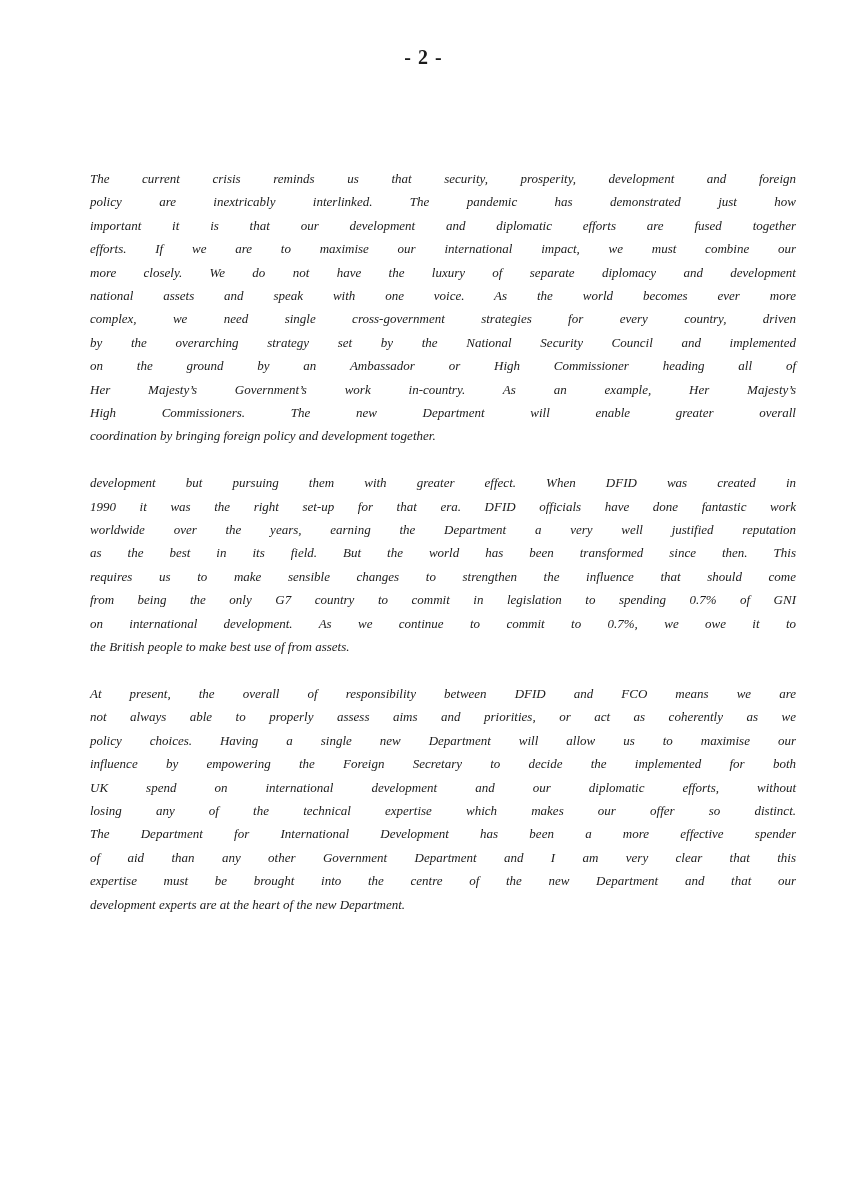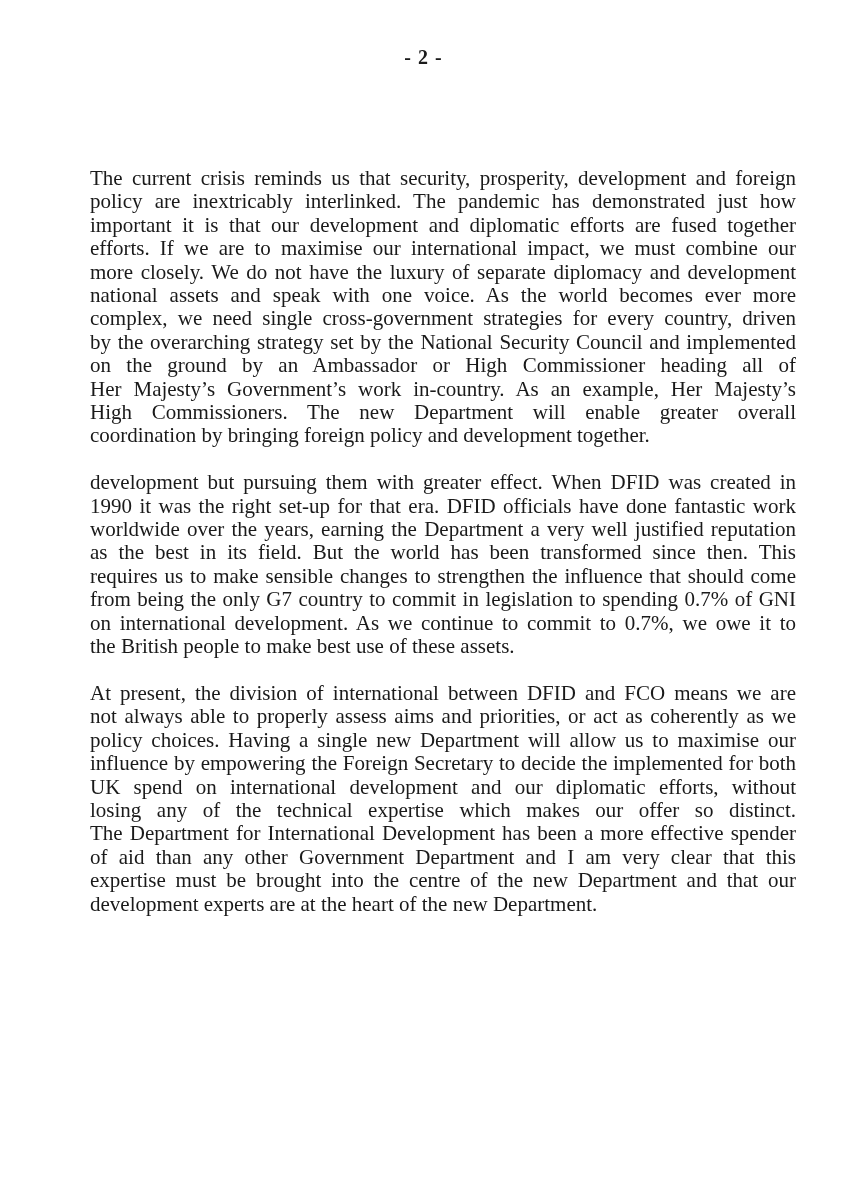--- a/index.html
+++ b/index.html
@@ -29,25 +29,26 @@
     .body-text {
       position: absolute;
       top: 167px;
       left: 90px;
       width: 706px;
     }
     .line {
       display: block;
       height: 23.4px;
       line-height: 23.4px;
-      font-size: 21px;
+      font-size: 13px;
       text-align: justify;
       text-align-last: justify;
       white-space: nowrap;
       overflow: visible;
+      font-style: italic;
     }
     .line.last {
       text-align-last: left;
     }
     .paragraph {
       margin: 0 0 23.6px 0;
     }
   </style>
 </head>
 <body>
@@ -72,25 +73,25 @@
   </div>
 
   <div class="paragraph">
     <span class="line">development but pursuing them with greater effect. When DFID was created in</span>
     <span class="line">1990 it was the right set-up for that era. DFID officials have done fantastic work</span>
     <span class="line">worldwide over the years, earning the Department a very well justified reputation</span>
     <span class="line">as the best in its field.  But the world has been transformed since then. This</span>
     <span class="line">requires us to make sensible changes to strengthen the influence that should come</span>
     <span class="line">from being the only G7 country to commit in legislation to spending 0.7% of GNI</span>
     <span class="line">on international development. As we continue to commit to 0.7%, we owe it to</span>
-    <span class="line last">the British people to make best use of these assets.</span>
+    <span class="line last">the British people to make best use of from assets.</span>
   </div>
 
   <div class="paragraph">
-    <span class="line">At present, the division of international between DFID and FCO means we are</span>
+    <span class="line">At present, the overall of responsibility between DFID and FCO means we are</span>
     <span class="line">not always able to properly assess aims and priorities, or act as coherently as we</span>
     <span class="line">policy choices. Having a single new Department will allow us to maximise our</span>
     <span class="line">influence by empowering the Foreign Secretary to decide the implemented for both</span>
     <span class="line">UK spend on international development and our diplomatic efforts, without</span>
     <span class="line">losing any of the technical expertise which makes our offer so distinct.</span>
     <span class="line">The Department for International Development has been a more effective spender</span>
     <span class="line">of aid than any other Government Department and I am very clear that this</span>
     <span class="line">expertise must be brought into the centre of the new Department and that our</span>
     <span class="line last">development experts are at the heart of the new Department.</span>
   </div>

